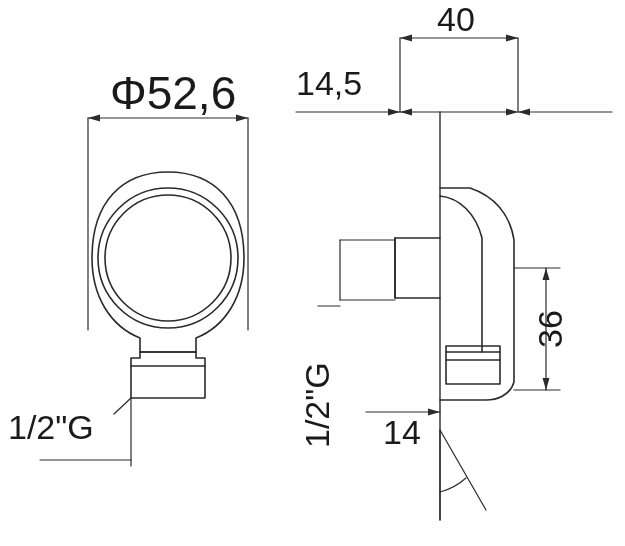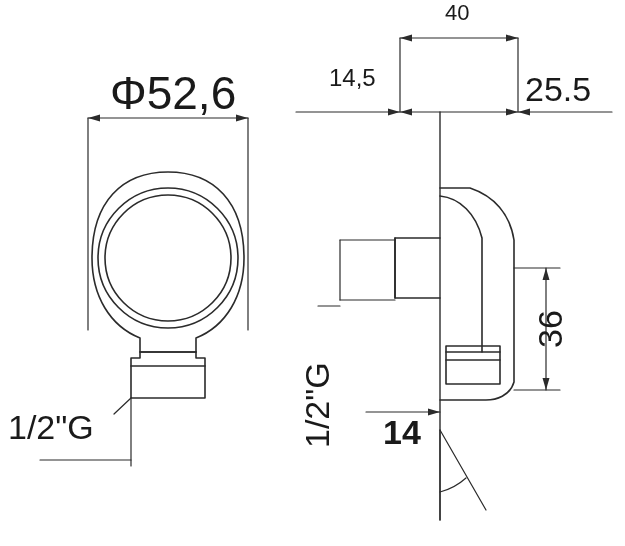--- a/index.html
+++ b/index.html
@@ -140,26 +140,25 @@
         <path d="M440 492 A 62 62 0 0 0 466 478" fill="none"></path>
       </g>
 
     </g>
   </svg>
 
   <div class="dimtext" style="left:110px; top:70px; font-size:46px;">Φ52,6</div>
 
   <div class="dimtext" style="left:8px; top:410px; font-size:34px;">1/2"G</div>
 
-  <div class="dimtext" style="left:437px; top:2px; font-size:22px;margin-left:8px;">40</div>
+  <div class="dimtext" style="left:437px; top:2px; font-size:34px;">40</div>
 
-  <div class="dimtext" style="left:296px; top:66px; font-size:24px;margin-left:33px;">14,5</div>
+  <div class="dimtext" style="left:296px; top:66px; font-size:34px;">14,5</div>
 
-  <div class="dimtext" style="left:525px; top:72px; font-size:34px;">25.5</div>
 
   <div class="dimtext rot90" style="left:300px; top:448px; font-size:34px;">1/2"G</div>
 
   <div class="dimtext rot90" style="left:533px; top:348px; font-size:34px;">36</div>
 
-  <div class="dimtext" style="left:383px; top:415px; font-size:34px;font-weight:bold;">14</div>
+  <div class="dimtext" style="left:383px; top:415px; font-size:34px;">14</div>
 
 
 </div>
 
 </body></html>

